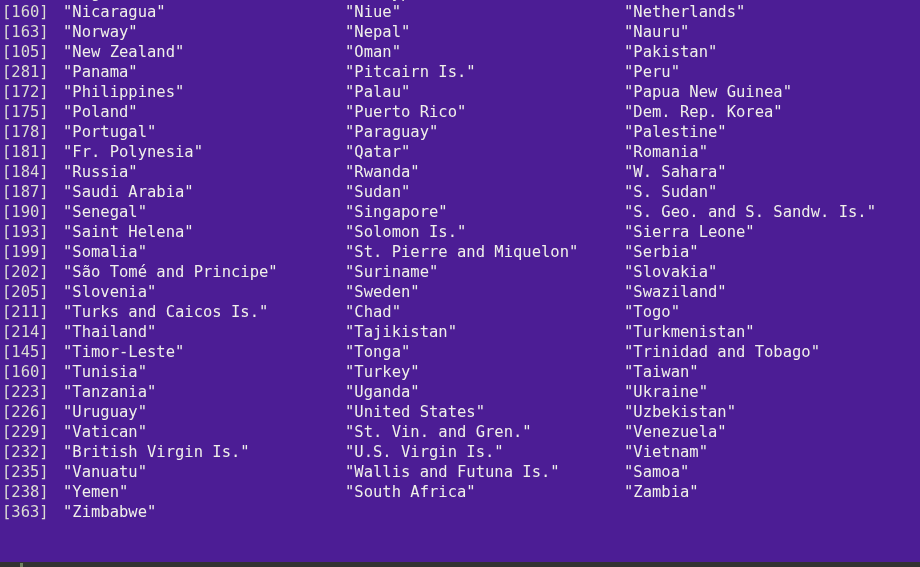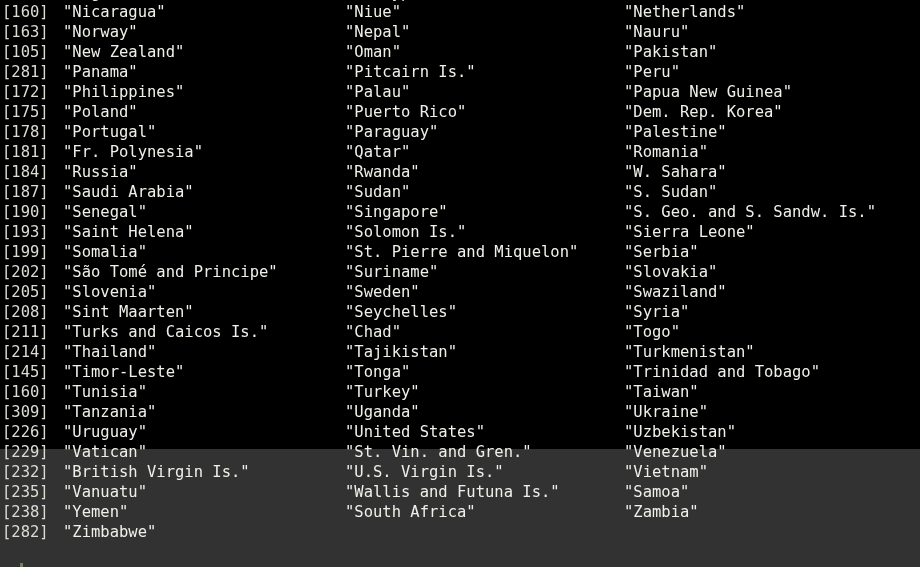--- a/index.html
+++ b/index.html
@@ -9,22 +9,22 @@
   }
   body {
     width: 920px;
     height: 567px;
     overflow: hidden;
     font-family: "DejaVu Sans Mono", "Liberation Mono", monospace;
   }
   #console {
     position: relative;
     width: 920px;
-    height: 449px;
-    background: #000000;
+    height: 562px;
+    background: #4c1d95;
     padding: 0;
     box-sizing: border-box;
   }
   .out-line {
     position: relative;
     height: 20px;
     line-height: 20px;
     font-size: 15.5px;
     white-space: pre;
     color: #e8e8e3;
@@ -105,28 +105,27 @@
       <div class="out-line"><span class="idx">[175]</span><span class="c1">"Poland"</span><span class="c2">"Puerto Rico"</span><span class="c3">"Dem. Rep. Korea"</span></div>
       <div class="out-line"><span class="idx">[178]</span><span class="c1">"Portugal"</span><span class="c2">"Paraguay"</span><span class="c3">"Palestine"</span></div>
       <div class="out-line"><span class="idx">[181]</span><span class="c1">"Fr. Polynesia"</span><span class="c2">"Qatar"</span><span class="c3">"Romania"</span></div>
       <div class="out-line"><span class="idx">[184]</span><span class="c1">"Russia"</span><span class="c2">"Rwanda"</span><span class="c3">"W. Sahara"</span></div>
       <div class="out-line"><span class="idx">[187]</span><span class="c1">"Saudi Arabia"</span><span class="c2">"Sudan"</span><span class="c3">"S. Sudan"</span></div>
       <div class="out-line"><span class="idx">[190]</span><span class="c1">"Senegal"</span><span class="c2">"Singapore"</span><span class="c3">"S. Geo. and S. Sandw. Is."</span></div>
       <div class="out-line"><span class="idx">[193]</span><span class="c1">"Saint Helena"</span><span class="c2">"Solomon Is."</span><span class="c3">"Sierra Leone"</span></div>
       <div class="out-line"><span class="idx">[199]</span><span class="c1">"Somalia"</span><span class="c2">"St. Pierre and Miquelon"</span><span class="c3">"Serbia"</span></div>
       <div class="out-line"><span class="idx">[202]</span><span class="c1">"São Tomé and Principe"</span><span class="c2">"Suriname"</span><span class="c3">"Slovakia"</span></div>
       <div class="out-line"><span class="idx">[205]</span><span class="c1">"Slovenia"</span><span class="c2">"Sweden"</span><span class="c3">"Swaziland"</span></div>
-      <div class="out-line"><span class="idx">[208]</span><span class="c1">"Sint Maarten"</span><span class="c2">"Seychelles"</span><span class="c3">"Syria"</span></div>
       <div class="out-line"><span class="idx">[211]</span><span class="c1">"Turks and Caicos Is."</span><span class="c2">"Chad"</span><span class="c3">"Togo"</span></div>
       <div class="out-line"><span class="idx">[214]</span><span class="c1">"Thailand"</span><span class="c2">"Tajikistan"</span><span class="c3">"Turkmenistan"</span></div>
       <div class="out-line"><span class="idx">[145]</span><span class="c1">"Timor-Leste"</span><span class="c2">"Tonga"</span><span class="c3">"Trinidad and Tobago"</span></div>
       <div class="out-line"><span class="idx">[160]</span><span class="c1">"Tunisia"</span><span class="c2">"Turkey"</span><span class="c3">"Taiwan"</span></div>
-      <div class="out-line"><span class="idx">[309]</span><span class="c1">"Tanzania"</span><span class="c2">"Uganda"</span><span class="c3">"Ukraine"</span></div>
+      <div class="out-line"><span class="idx">[223]</span><span class="c1">"Tanzania"</span><span class="c2">"Uganda"</span><span class="c3">"Ukraine"</span></div>
       <div class="out-line"><span class="idx">[226]</span><span class="c1">"Uruguay"</span><span class="c2">"United States"</span><span class="c3">"Uzbekistan"</span></div>
       <div class="out-line"><span class="idx">[229]</span><span class="c1">"Vatican"</span><span class="c2">"St. Vin. and Gren."</span><span class="c3">"Venezuela"</span></div>
       <div class="out-line"><span class="idx">[232]</span><span class="c1">"British Virgin Is."</span><span class="c2">"U.S. Virgin Is."</span><span class="c3">"Vietnam"</span></div>
       <div class="out-line"><span class="idx">[235]</span><span class="c1">"Vanuatu"</span><span class="c2">"Wallis and Futuna Is."</span><span class="c3">"Samoa"</span></div>
       <div class="out-line"><span class="idx">[238]</span><span class="c1">"Yemen"</span><span class="c2">"South Africa"</span><span class="c3">"Zambia"</span></div>
-      <div class="out-line"><span class="idx">[282]</span><span class="c1">"Zimbabwe"</span><span class="c2"></span><span class="c3"></span></div>
+      <div class="out-line"><span class="idx">[363]</span><span class="c1">"Zimbabwe"</span><span class="c2"></span><span class="c3"></span></div>
     </div>
 
   <div class="cursor"></div>
 </div>
 
 </body></html>

